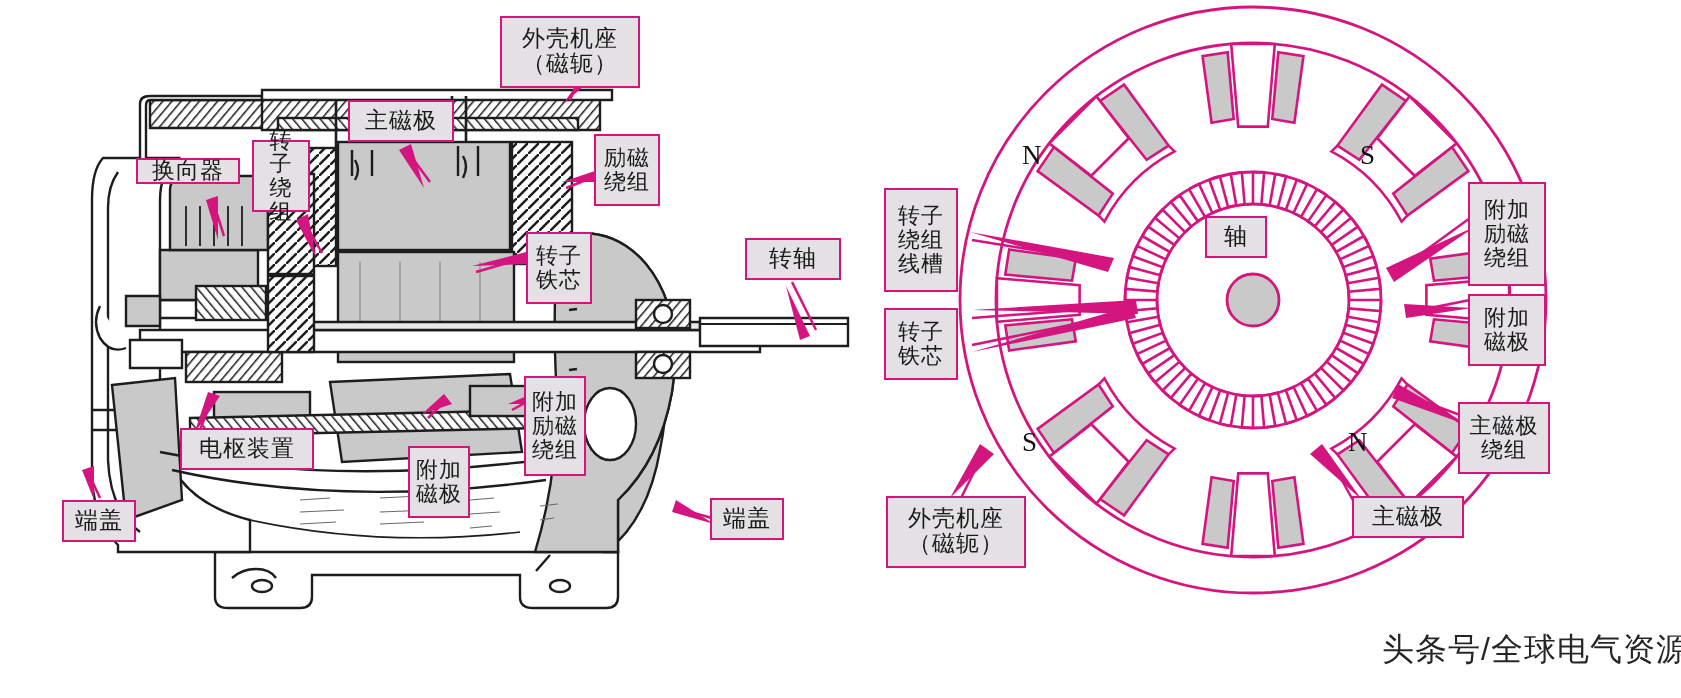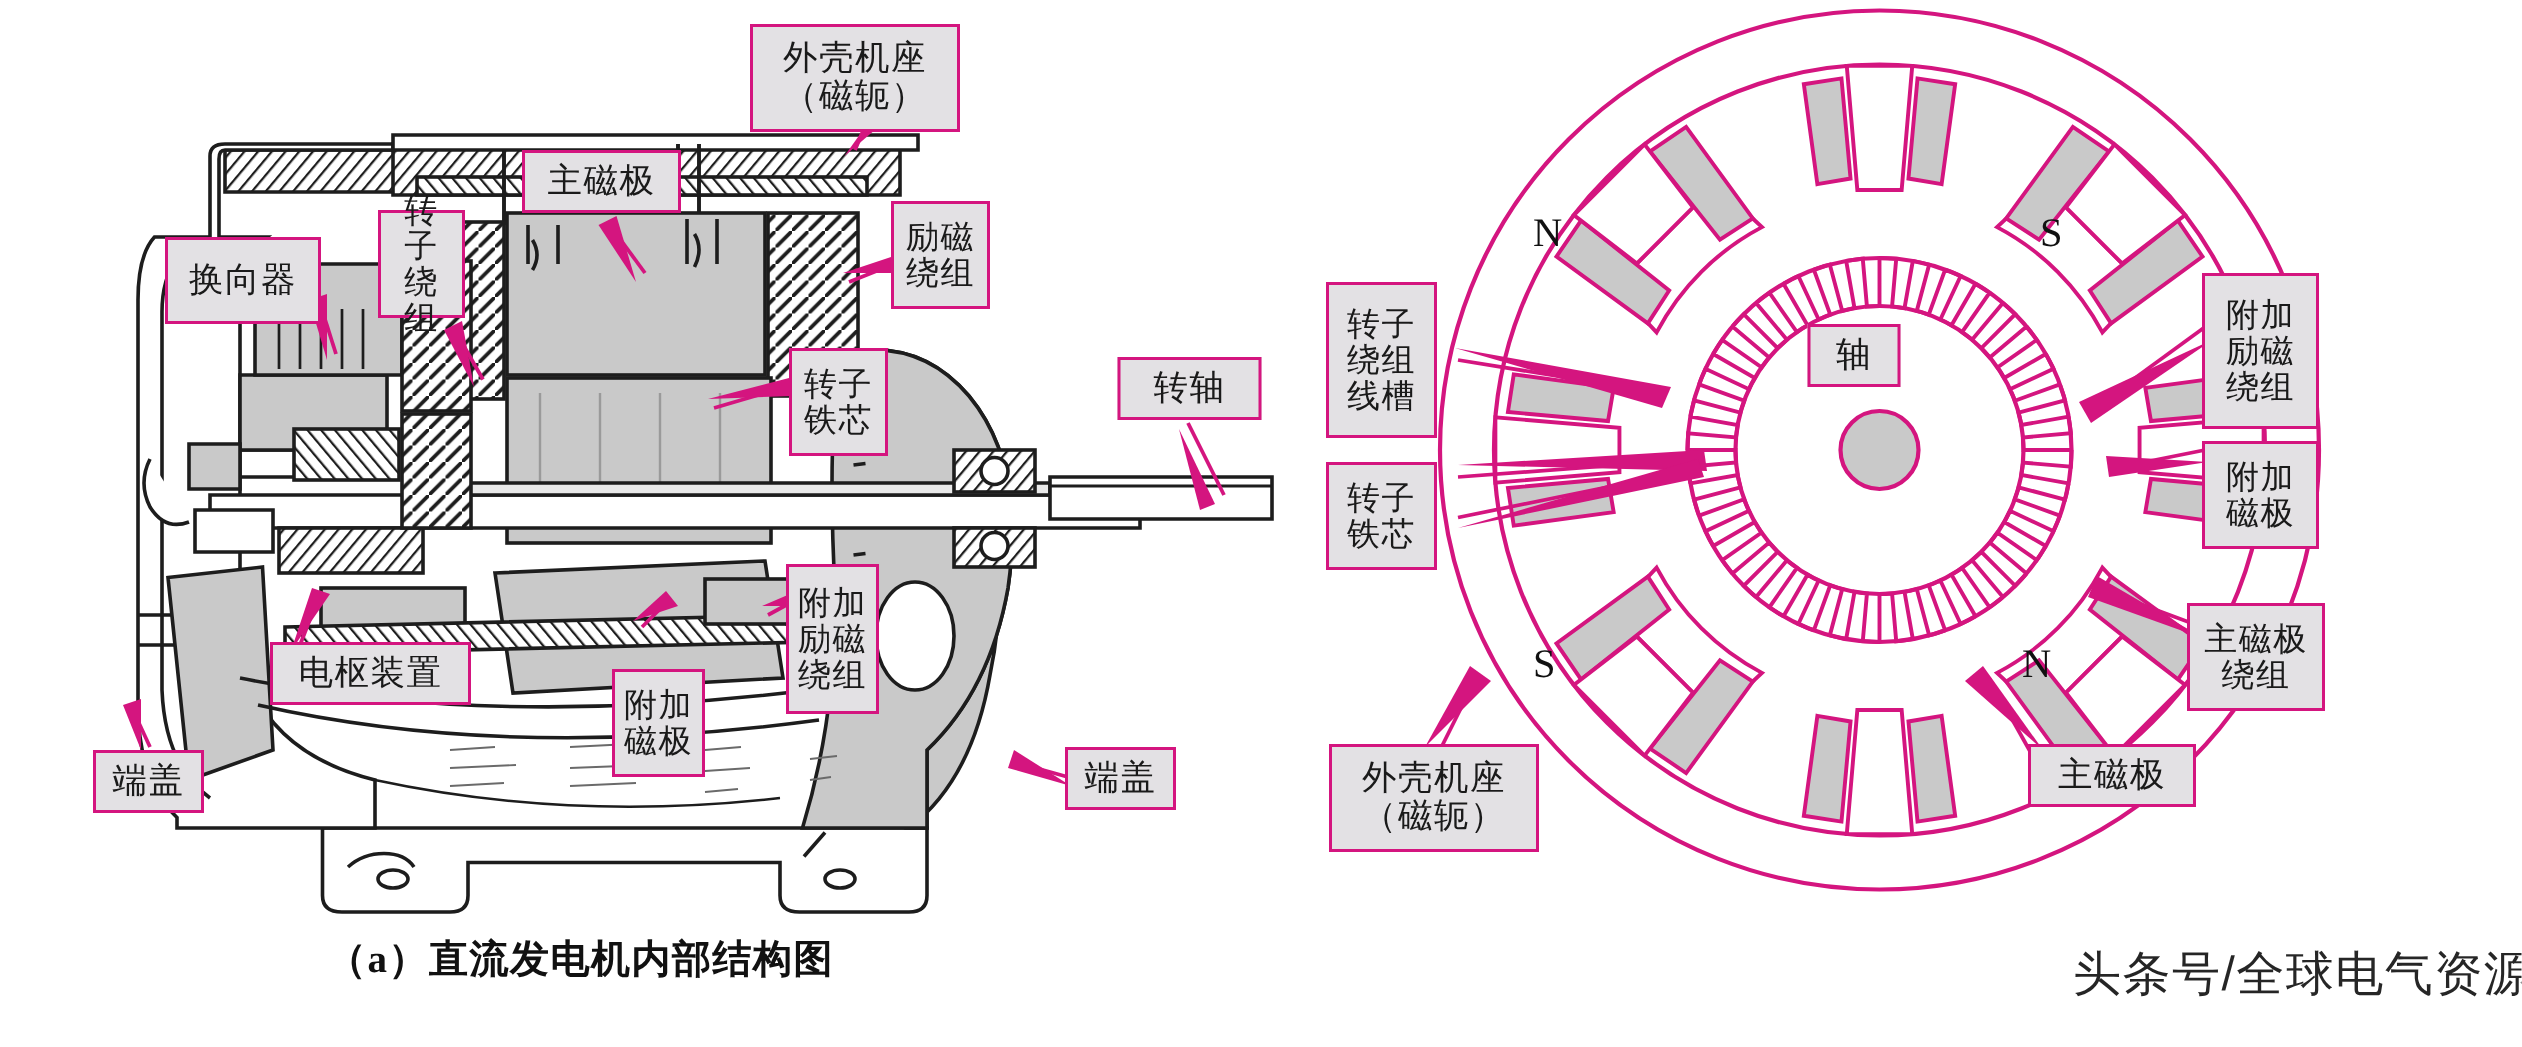--- a/index.html
+++ b/index.html
@@ -303,21 +303,21 @@
       <path class="leader" d="M1354 502 L1326 452"></path>
       <path class="leadfill" d="M1362 500 L1322 444 L1310 454 Z"></path>
     </g>
   </svg>
 
   <div class="lbl mid" style="left:500px;top:16px;width:140px;height:72px;">外壳机座
 （磁轭）</div>
 
   <div class="lbl mid" style="left:348px;top:100px;width:106px;height:42px;">主磁极</div>
 
-  <div class="lbl mid" style="left:110px;top:158px;width:104px;height:58px;">换向器</div>
+  <div class="lbl mid" style="left:136px;top:158px;width:104px;height:26px;">换向器</div>
 
   <div class="lbl small" style="left:252px;top:140px;width:58px;height:72px;">转子
 绕组</div>
 
   <div class="lbl small" style="left:594px;top:134px;width:66px;height:72px;">励磁
 绕组</div>
 
   <div class="lbl small" style="left:526px;top:232px;width:66px;height:72px;">转子
 铁芯</div>
 
@@ -358,18 +358,17 @@
   <div class="lbl small" style="left:1458px;top:402px;width:92px;height:72px;">主磁极
 绕组</div>
 
   <div class="lbl mid" style="left:1352px;top:496px;width:112px;height:42px;">主磁极</div>
 
   <div class="pole-letter" style="left:1022px;top:140px;">N</div>
   <div class="pole-letter" style="left:1360px;top:140px;">S</div>
   <div class="pole-letter" style="left:1022px;top:427px;">S</div>
   <div class="pole-letter" style="left:1348px;top:427px;">N</div>
 
-  <div class="caption" style="left:218px;top:622px;">（a）直流发电机内部结构图</div>
 
 
   <div class="wmark" style="left:1382px;top:628px;">头条号/全球电气资源</div>
 
 </div>
 
 </body></html>

